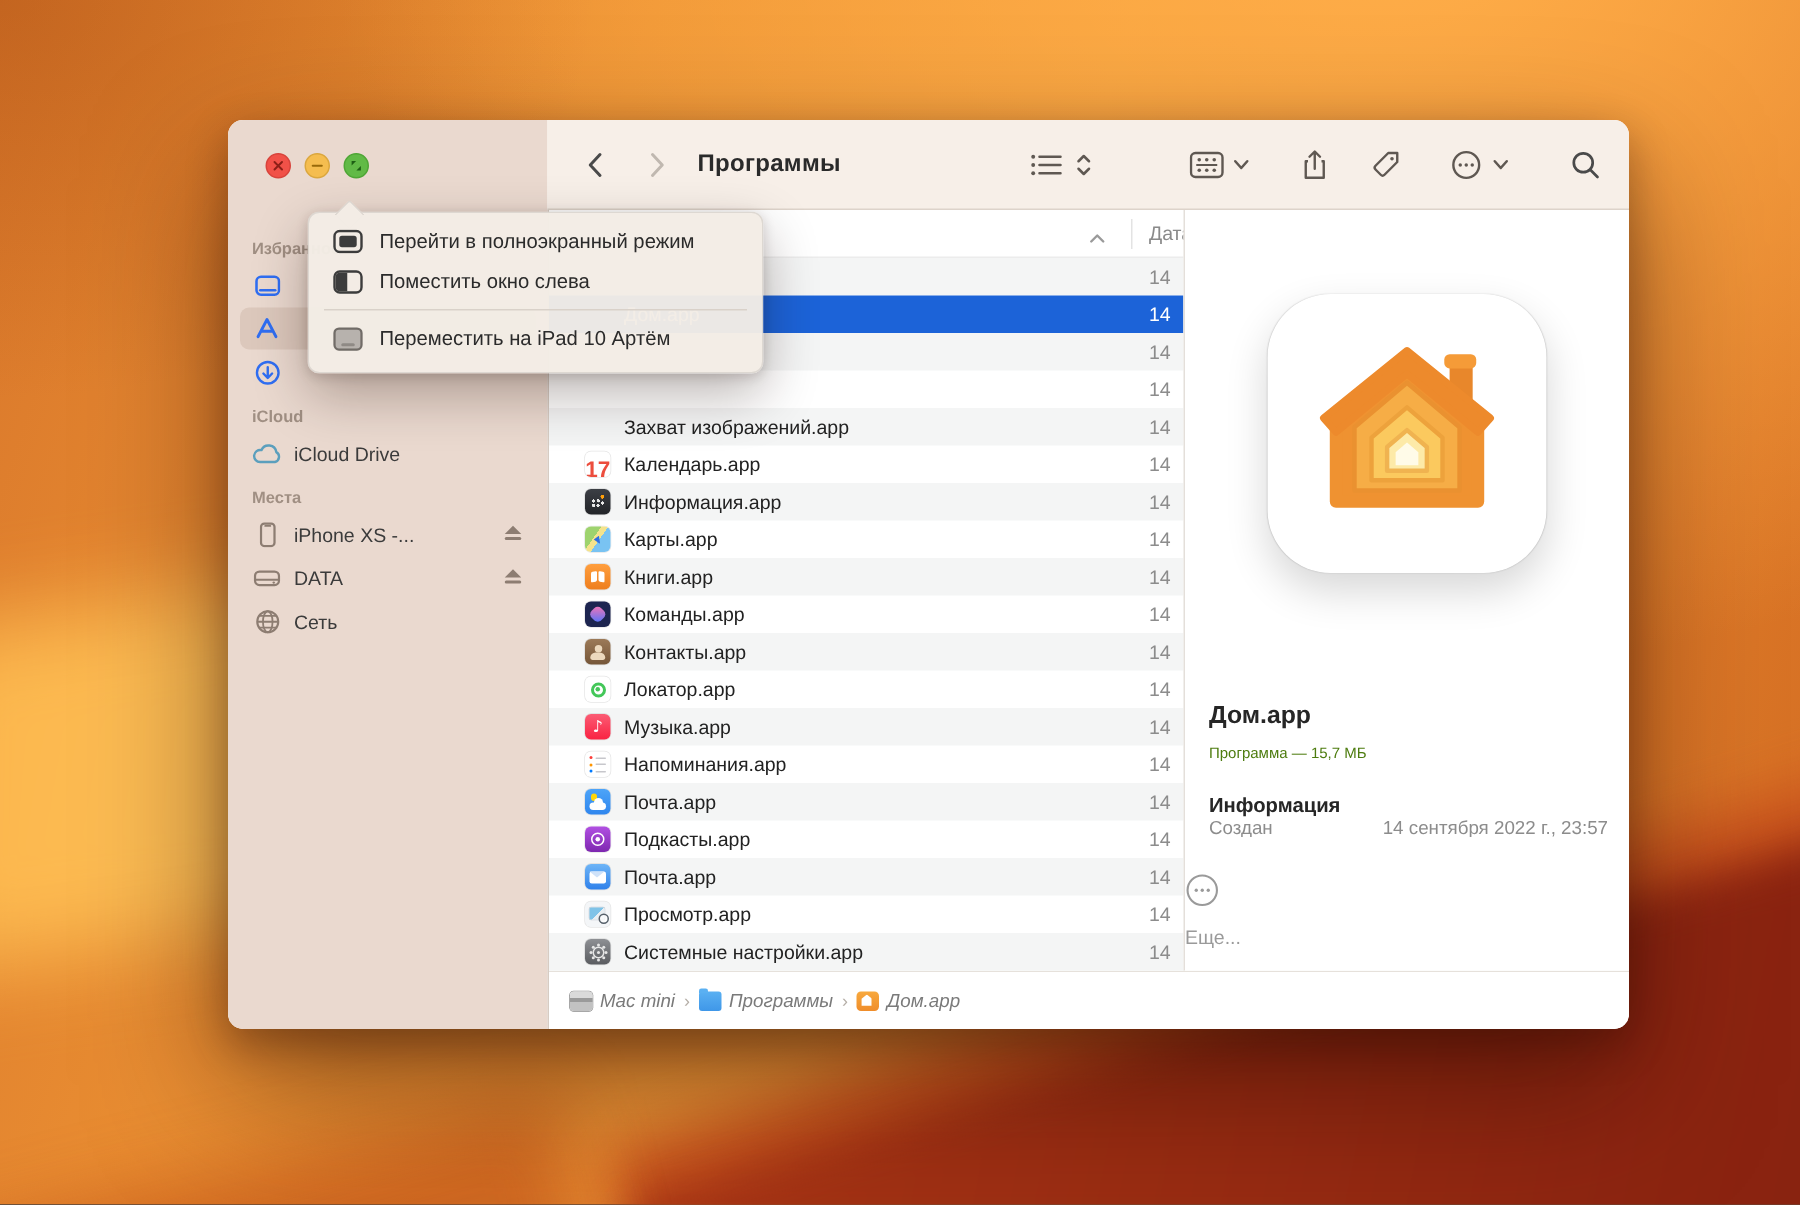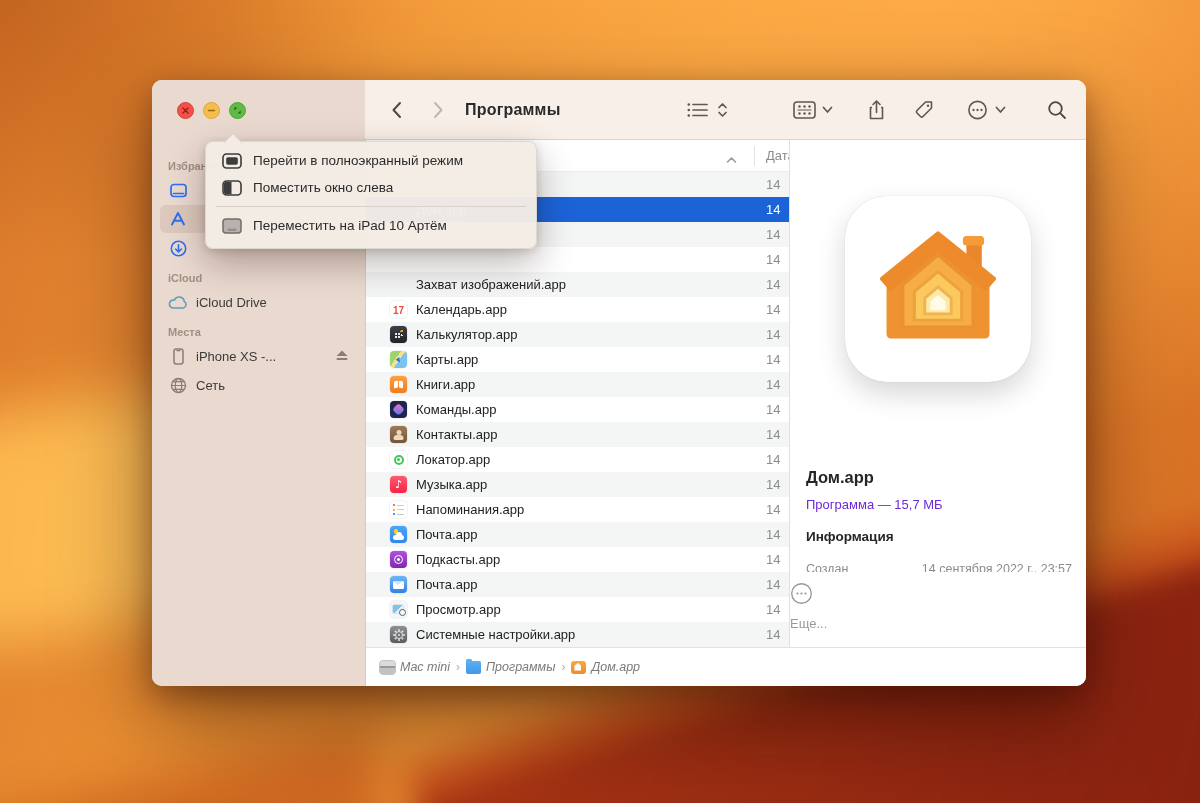--- a/index.html
+++ b/index.html
@@ -68,21 +68,21 @@
   .row.selected{background:#1c63d8;color:#fff;}
   .ric{position:absolute;left:24px;width:17px;height:17px;display:block;}
   .rname{position:absolute;left:50px;white-space:nowrap;}
   .rdate{position:absolute;left:400px;width:22px;overflow:hidden;white-space:nowrap;color:#8c8c8c;}
   .row.selected .rdate{color:#fff;}
 
   
   .ai{position:absolute;inset:0;border-radius:4px;box-shadow:0 0 0 .5px rgba(0,0,0,.10);overflow:hidden;}
   .ai i,.ai b{position:absolute;display:block;}
   .ai-calendar{background:#fff;}
-  .ai-calendar b{width:100%;text-align:center;top:4px;font-size:10px;font-weight:bold;color:#ec4d3d;font-style:normal;}
+  .ai-calendar b{width:100%;text-align:center;top:4px;font-size:15px;font-weight:bold;color:#ec4d3d;font-style:normal;}
   .ai-calculator{background:linear-gradient(#3c3f45,#222428);}
   .ai-calculator i{inset:3px;border-radius:2px;background-image:
     radial-gradient(circle 1.3px at 78% 20%, #ff9f0a 95%, transparent),
     radial-gradient(circle 1.1px at 25% 45%, #e8e8e8 95%, transparent),
     radial-gradient(circle 1.1px at 52% 45%, #e8e8e8 95%, transparent),
     radial-gradient(circle 1.1px at 25% 72%, #e8e8e8 95%, transparent),
     radial-gradient(circle 1.1px at 52% 72%, #e8e8e8 95%, transparent),
     radial-gradient(circle 1.1px at 78% 58%, #e8e8e8 95%, transparent);}
   .ai-maps{background:linear-gradient(125deg,#9ed36e 0 38%,#f4e38c 38% 54%,#79c3f2 54% 100%);}
   .ai-maps i{left:6px;top:6px;width:5px;height:5px;background:#2f6fe0;clip-path:polygon(50% 0,100% 100%,0 70%);transform:rotate(18deg);}
@@ -121,43 +121,43 @@
   .ai-settings i{left:50%;top:50%;width:6px;height:6px;margin:-3.7px;border:1.4px solid #e6e6e6;border-radius:50%;}
   .ai-settings i:before{content:"";position:absolute;left:50%;top:50%;width:2px;height:2px;margin:-1px;border-radius:50%;background:#e6e6e6;
     box-shadow:0 -5px 0 0 #e6e6e6,0 5px 0 0 #e6e6e6,-5px 0 0 0 #e6e6e6,5px 0 0 0 #e6e6e6,3.5px -3.5px 0 0 #e6e6e6,-3.5px 3.5px 0 0 #e6e6e6,3.5px 3.5px 0 0 #e6e6e6,-3.5px -3.5px 0 0 #e6e6e6;}
 
   
   .preview{position:relative;flex:1;background:#fff;border-left:1px solid #e4dfda;box-sizing:border-box;}
   .pv-tile{position:absolute;left:50%;top:56px;width:186px;height:186px;transform:translateX(-50%);
     background:#fff;border-radius:42px;box-shadow:0 12px 28px rgba(0,0,0,.16),0 0 1px rgba(0,0,0,.2);
     display:flex;align-items:center;justify-content:center;}
   .pv-title{position:absolute;left:16px;top:328px;font-size:16.5px;font-weight:bold;color:#262626;}
-  .pv-meta{position:absolute;left:16px;top:357px;font-size:13px;color:#6d28d9;}
+  .pv-meta{position:absolute;left:16px;top:357px;font-size:10px;color:#4d7c0f;}
   .pv-info{position:absolute;left:16px;top:389px;font-size:13.5px;font-weight:bold;color:#262626;}
-  .pv-cliprow{position:absolute;left:16px;right:14px;top:417px;height:18px;overflow:hidden;text-decoration:underline;}
+  .pv-cliprow{position:absolute;left:16px;right:14px;top:400px;height:18px;overflow:hidden;}
   .pv-cliprow .inner{display:flex;justify-content:space-between;font-size:12.5px;color:#8c8c8c;line-height:25px;white-space:nowrap;}
   .pv-overlay{position:absolute;left:0;right:0;top:432px;bottom:0;background:#fff;text-align:left;}
   .pv-more-icon{display:inline-block;margin-top:10px;color:#9a9a9a;}
   .pv-more-label{margin-top:7px;font-size:13px;color:#9a9a9a;}
 
   
   .pathbar{height:39px;background:#fff;border-top:1px solid #e6e1db;display:flex;align-items:center;
     padding-left:14px;box-sizing:border-box;font-size:12.5px;color:#7a7a7a;gap:6px;}
   .pb-item{display:flex;align-items:center;gap:5px;font-style:italic;}
   .pb-sep{color:#b5aea7;font-size:12px;}
   .pb-ico{width:15px;height:13px;position:relative;display:block;}
   .pbi-mac{position:absolute;inset:0;border-radius:2.5px;background:linear-gradient(#dadada 0 35%,#9a9a9a 35% 55%,#c2c2c2 55%);box-shadow:0 0 0 .5px #8a8a8a;}
   .pbi-folder{position:absolute;inset:1px 0;background:linear-gradient(#5ab0f2,#3f97e8);border-radius:2px;}
   .pbi-folder:before{content:"";position:absolute;left:0;top:-2px;width:6px;height:3px;background:#5ab0f2;border-radius:1.5px 1.5px 0 0;}
   .pbi-home{position:absolute;inset:0 1px;background:linear-gradient(#f8a93e,#ef8d2a);border-radius:3px;}
   .pbi-home:before{content:"";position:absolute;left:3px;top:2.5px;width:7px;height:7.5px;background:#fff;
     clip-path:polygon(50% 0,100% 38%,100% 100%,0 100%,0 38%);}
 
   
-  .menu{position:absolute;left:205px;top:141px;width:332px;box-sizing:border-box;
+  .menu{position:absolute;left:205px;top:141px;width:304px;box-sizing:border-box;
     background:rgba(243,236,229,.97);border:1px solid rgba(0,0,0,.09);border-radius:8px;
     box-shadow:0 14px 36px rgba(30,10,0,.30),0 2px 8px rgba(30,10,0,.15);
     padding:5px 0 9px;z-index:50;}
   .menu:before{content:"";position:absolute;left:20px;top:-6.5px;width:13px;height:13px;
     background:rgba(243,236,229,1);border-left:1px solid rgba(0,0,0,.09);border-top:1px solid rgba(0,0,0,.09);
     transform:rotate(45deg);border-radius:2px 0 0 0;}
   .menu-item{position:relative;display:flex;align-items:center;height:27px;padding:0 14px 0 16px;gap:11px;
     font-size:13.5px;color:#2b2b2b;white-space:nowrap;}
   .menu-item .icn{width:20px;display:flex;justify-content:center;}
   .menu-item .icn svg{display:block;}
@@ -322,20 +322,34 @@
           </div>
           <div class="sb-label">Места</div>
           <div class="sb-item ">
             <span class="icn place">
               <svg width="11" height="17" viewBox="0 0 11 17">
                 <rect x="1" y="1" width="9" height="15" rx="2.2" fill="none" stroke="currentColor" stroke-width="1.5"></rect>
                 <path d="M3.8 2.6 H7.2" stroke="currentColor" stroke-width="1.2" stroke-linecap="round"></path>
               </svg>
             </span>
             <span>iPhone XS -...</span>
+            <span class="eject"><svg width="14" height="12" viewBox="0 0 14 12">
+                <path d="M7 1.5 L12.5 7 H1.5 Z" fill="currentColor"></path>
+                <rect x="1.5" y="9" width="11" height="2" rx="1" fill="currentColor"></rect>
+              </svg></span>
+          </div>
+          <div class="sb-item ">
+            <span class="icn place">
+              <svg width="18" height="13" viewBox="0 0 18 13">
+                <rect x="1" y="2" width="16" height="9" rx="3" fill="none" stroke="currentColor" stroke-width="1.5"></rect>
+                <path d="M1.5 7.5 H16.5" stroke="currentColor" stroke-width="1.2"></path>
+                <circle cx="13.5" cy="9.4" r=".8" fill="currentColor"></circle>
+              </svg>
+            </span>
+            <span>DATA</span>
             <span class="eject"><svg width="14" height="12" viewBox="0 0 14 12">
                 <path d="M7 1.5 L12.5 7 H1.5 Z" fill="currentColor"></path>
                 <rect x="1.5" y="9" width="11" height="2" rx="1" fill="currentColor"></rect>
               </svg></span>
           </div>
           <div class="sb-item ">
             <span class="icn place">
               <svg width="17" height="17" viewBox="0 0 17 17">
                 <circle cx="8.5" cy="8.5" r="7" fill="none" stroke="currentColor" stroke-width="1.4"></circle>
                 <ellipse cx="8.5" cy="8.5" rx="3.2" ry="7" fill="none" stroke="currentColor" stroke-width="1.2"></ellipse>
@@ -391,21 +405,21 @@
                   </span>
                   <span class="rname">Календарь.app</span>
                   <span class="rdate">14</span>
                 </div>
                 <div class="row alt ">
                   <span class="ric">
                     <span class="ai ai-calculator">
                       <i></i>
                     </span>
                   </span>
-                  <span class="rname">Калькулятор.app</span>
+                  <span class="rname">Информация.app</span>
                   <span class="rdate">14</span>
                 </div>
                 <div class="row  ">
                   <span class="ric">
                     <span class="ai ai-maps">
                       <i></i>
                     </span>
                   </span>
                   <span class="rname">Карты.app</span>
                   <span class="rdate">14</span>

